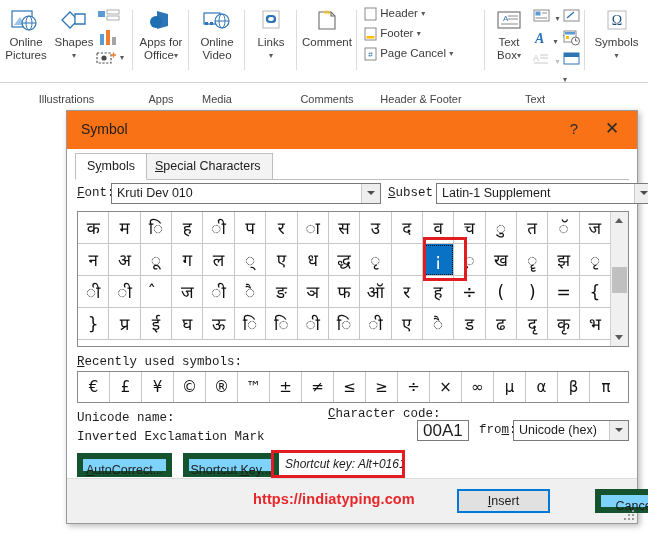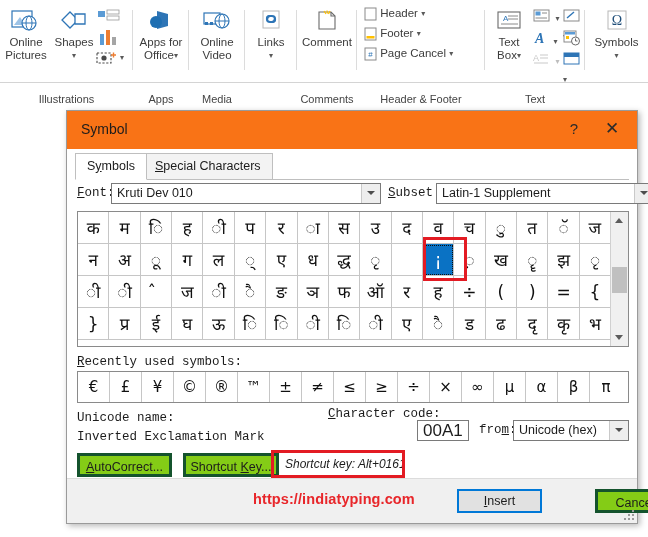--- a/index.html
+++ b/index.html
@@ -165,21 +165,21 @@
   .rcell:last-child { border-right: none; }
 
   .txtfield {
     position: absolute; height: 21px; background: #ffffff;
     border: 1px solid #7a7a7a; box-sizing: border-box;
     font-size: 17px; color: #1c1c1c; line-height: 19px; padding-left: 5px;
   }
 
   
   .btn {
-    position: absolute; background: #84cc16; border: 3px solid #14532d;
+    position: absolute; background: #7dd3fc; border: 6px solid #14532d;
     box-sizing: border-box; font-size: 12.5px; color: #1c1c1c;
     text-align: center; cursor: default; white-space: nowrap;
   }
   .btn.focus { background: #e1e1e1; border: 2px solid #0078d7; }
 
   .dlg-footer {
     position: absolute; left: 0; bottom: 0; width: 100%; height: 44px;
     background: #f0f0f0; border-top: 1px solid #dcdcdc;
   }
   .watermark {
@@ -595,21 +595,21 @@
       </div>
       <div class="btn" style="left:116px; top:304px; width:96px; height:24px; line-height:22px;">
         <span>Shortcut </span><span class="u">K</span><span>ey...</span>
       </div>
       <div class="shortcut-note" style="left:218px; top:304px;font-style:italic;">Shortcut key: Alt+0161</div>
 
     </div>
 
     <div class="dlg-footer">
       <div class="watermark">https://indiatyping.com</div>
-      <div class="btn focus" style="left:390px; top:10px; width:85px; height:24px; line-height:20px;">
+      <div class="btn focus" style="left:390px; top:10px; width:93px; height:24px; line-height:20px;">
         <span class="u">I</span><span>nsert</span>
       </div>
       <div class="btn" style="left:484px; top:10px; width:80px; height:24px; line-height:22px;margin-left:44px;">Cancel</div>
       <div class="grip">
         <i style="left:9px; top:1px;"></i>
         <i style="left:5px; top:5px;"></i>
           <i style="left:9px; top:5px;"></i>
         <i style="left:1px; top:9px;"></i>
           <i style="left:5px; top:9px;"></i>
           <i style="left:9px; top:9px;"></i>

